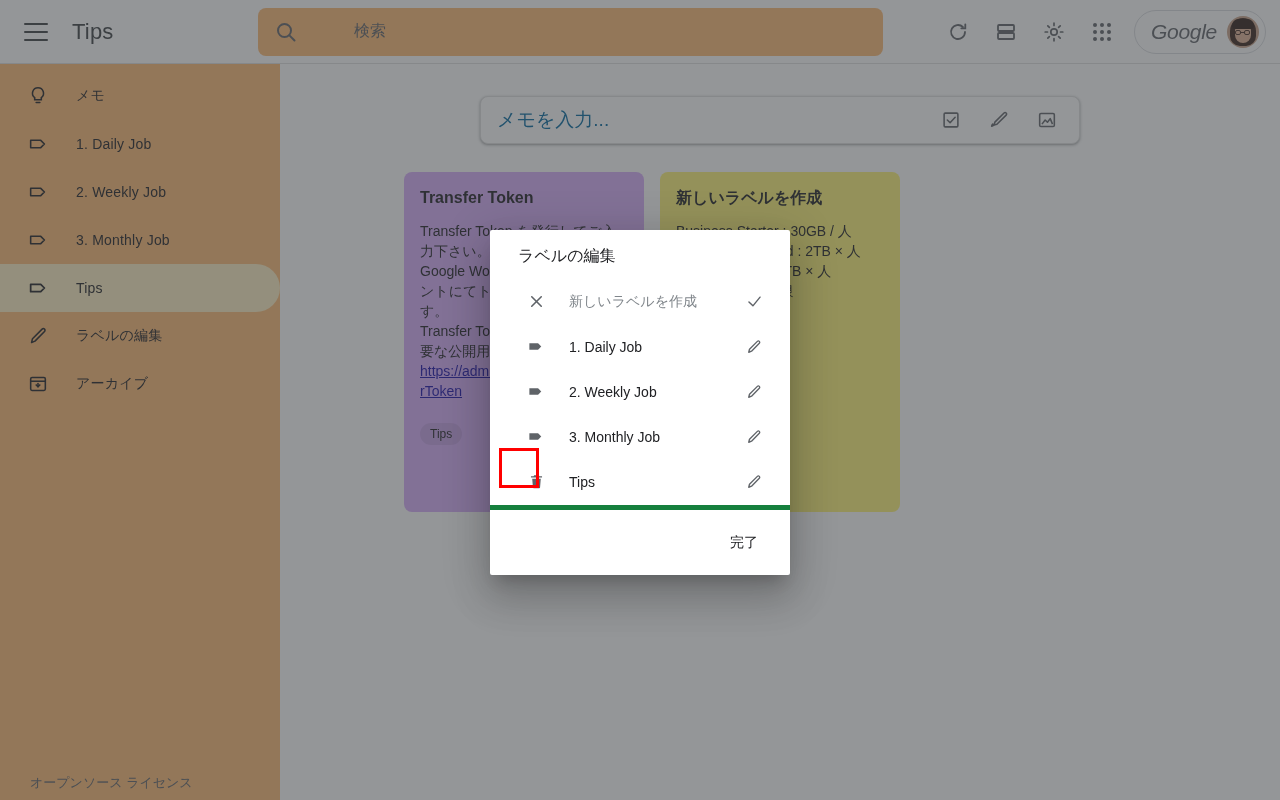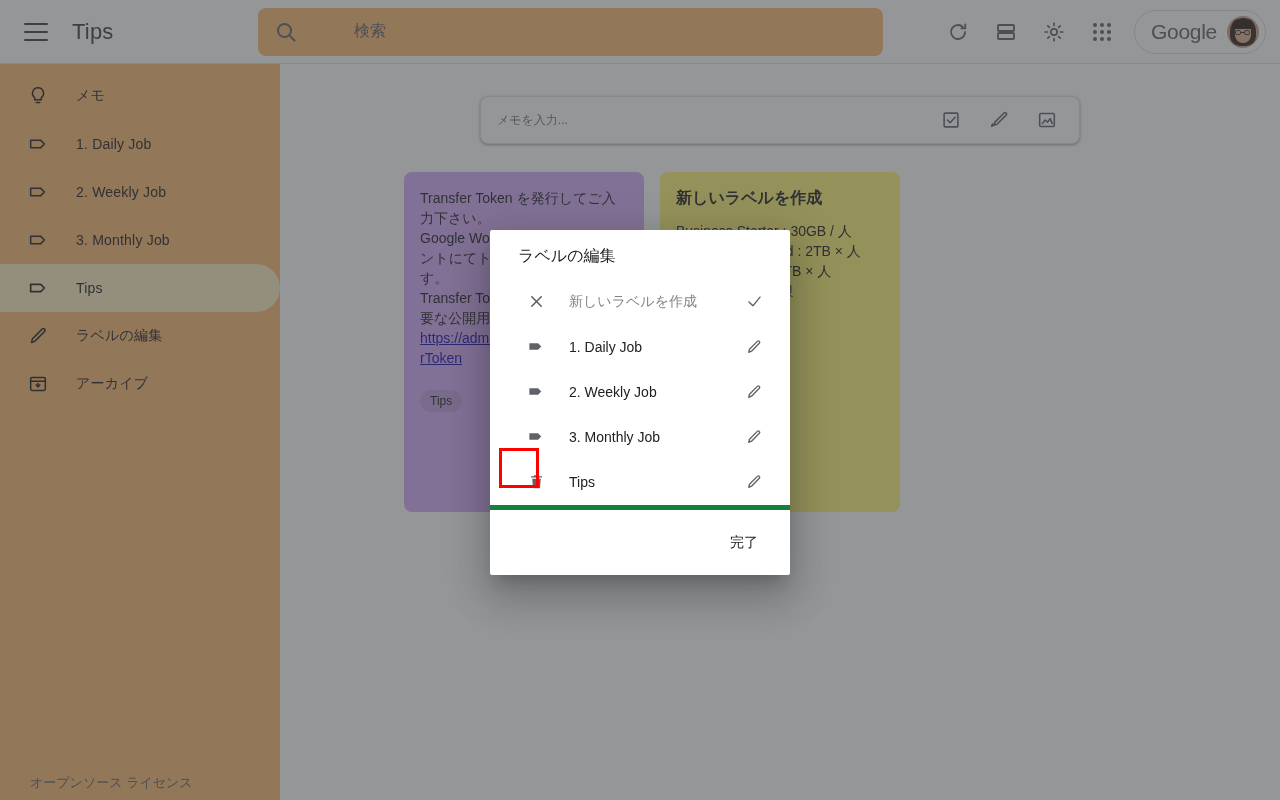--- a/index.html
+++ b/index.html
@@ -57,21 +57,21 @@
     border-radius: 50%; cursor: pointer;
   }
   .icon-btn svg { display: block; }
   .apps-grid { display:grid; grid-template-columns: repeat(3,4px); grid-template-rows: repeat(3,4px); gap:3px; }
   .apps-grid i { display:block; width:4px; height:4px; border-radius:50%; background:#5f6368; }
 
   .account-chip {
     height: 44px; margin-left: 8px;
     border: 1px solid #dadce0; border-radius: 22px;
     display: flex; align-items: center; gap: 10px;
-    padding: 0 6px 0 16px; cursor: pointer;
+    padding: 0 6px 0 16px; cursor: pointer; font-style: italic;
   }
   .account-chip .gword { font-size: 21px; color: #5f6368; letter-spacing: -.3px; }
   .avatar {
     width: 32px; height: 32px; border-radius: 50%;
     overflow: hidden; position: relative; flex: none;
     background: #c9a38a;
   }
   .avatar .hair-back { position:absolute; left:3px; top:2px; width:26px; height:28px; border-radius:13px 13px 10px 10px; background:#3a241b; }
   .avatar .face { position:absolute; left:8px; top:7px; width:16px; height:20px; border-radius:8px 8px 9px 9px; background:#e0b294; }
   .avatar .fringe { position:absolute; left:5px; top:3px; width:22px; height:10px; border-radius:11px 11px 6px 6px; background:#2e1c14; }
@@ -109,21 +109,21 @@
   }
   .note-input {
     position: absolute; left: 200px; top: 32px;
     width: 600px; height: 48px;
     background: #ffffff;
     border: 1px solid #e0e0e0; border-radius: 8px;
     box-shadow: 0 1px 2px rgba(60,64,67,.3), 0 1px 3px 1px rgba(60,64,67,.15);
     display: flex; align-items: center;
     padding: 0 8px 0 16px;
   }
-  .note-input .ph { font-size: 12px; color: #737373; font-weight: 500; text-align: center; }
+  .note-input .ph { font-size: 19px; color: #0369a1; font-weight: 500; text-align: center; }
   .note-input .tools { margin-left: auto; display: flex; align-items: center; }
 
   .cards {
     position: absolute; left: 124px; top: 108px;
     display: flex; gap: 16px;
   }
   .card {
     width: 240px;
     border-radius: 8px;
     padding: 16px 16px 12px 16px;
@@ -354,20 +354,21 @@
           <svg width="22" height="22" viewBox="0 0 24 24" fill="none" stroke="#5f6368" stroke-width="1.7" stroke-linejoin="round">
             <rect x="4" y="5" width="16" height="14" rx="1.4"></rect>
               <polyline points="6.5,16.5 10,12 12.5,14.5 15.5,10.5 18,16.5"></polyline>
           </svg>
         </span>
       </span>
     </div>
 
     <div class="cards">
       <div class="card purple">
+        <div class="card-title">Transfer Token</div>
         <div class="card-body"><span>Transfer Token を発行してご入力下さい。
 Google Workspace 管理者アカウントにてトークンを発行できます。
 Transfer Token とは、移行が必要な公開用の識別番号です。</span><br><span class="card-link">https://admin.google.com/TransferToken</span></div>
         <div class="chip-row">
           <span class="chip">Tips</span>
         </div>
       </div>
 
       <div class="card yellow">
         <div class="card-title">新しいラベルを作成</div>

